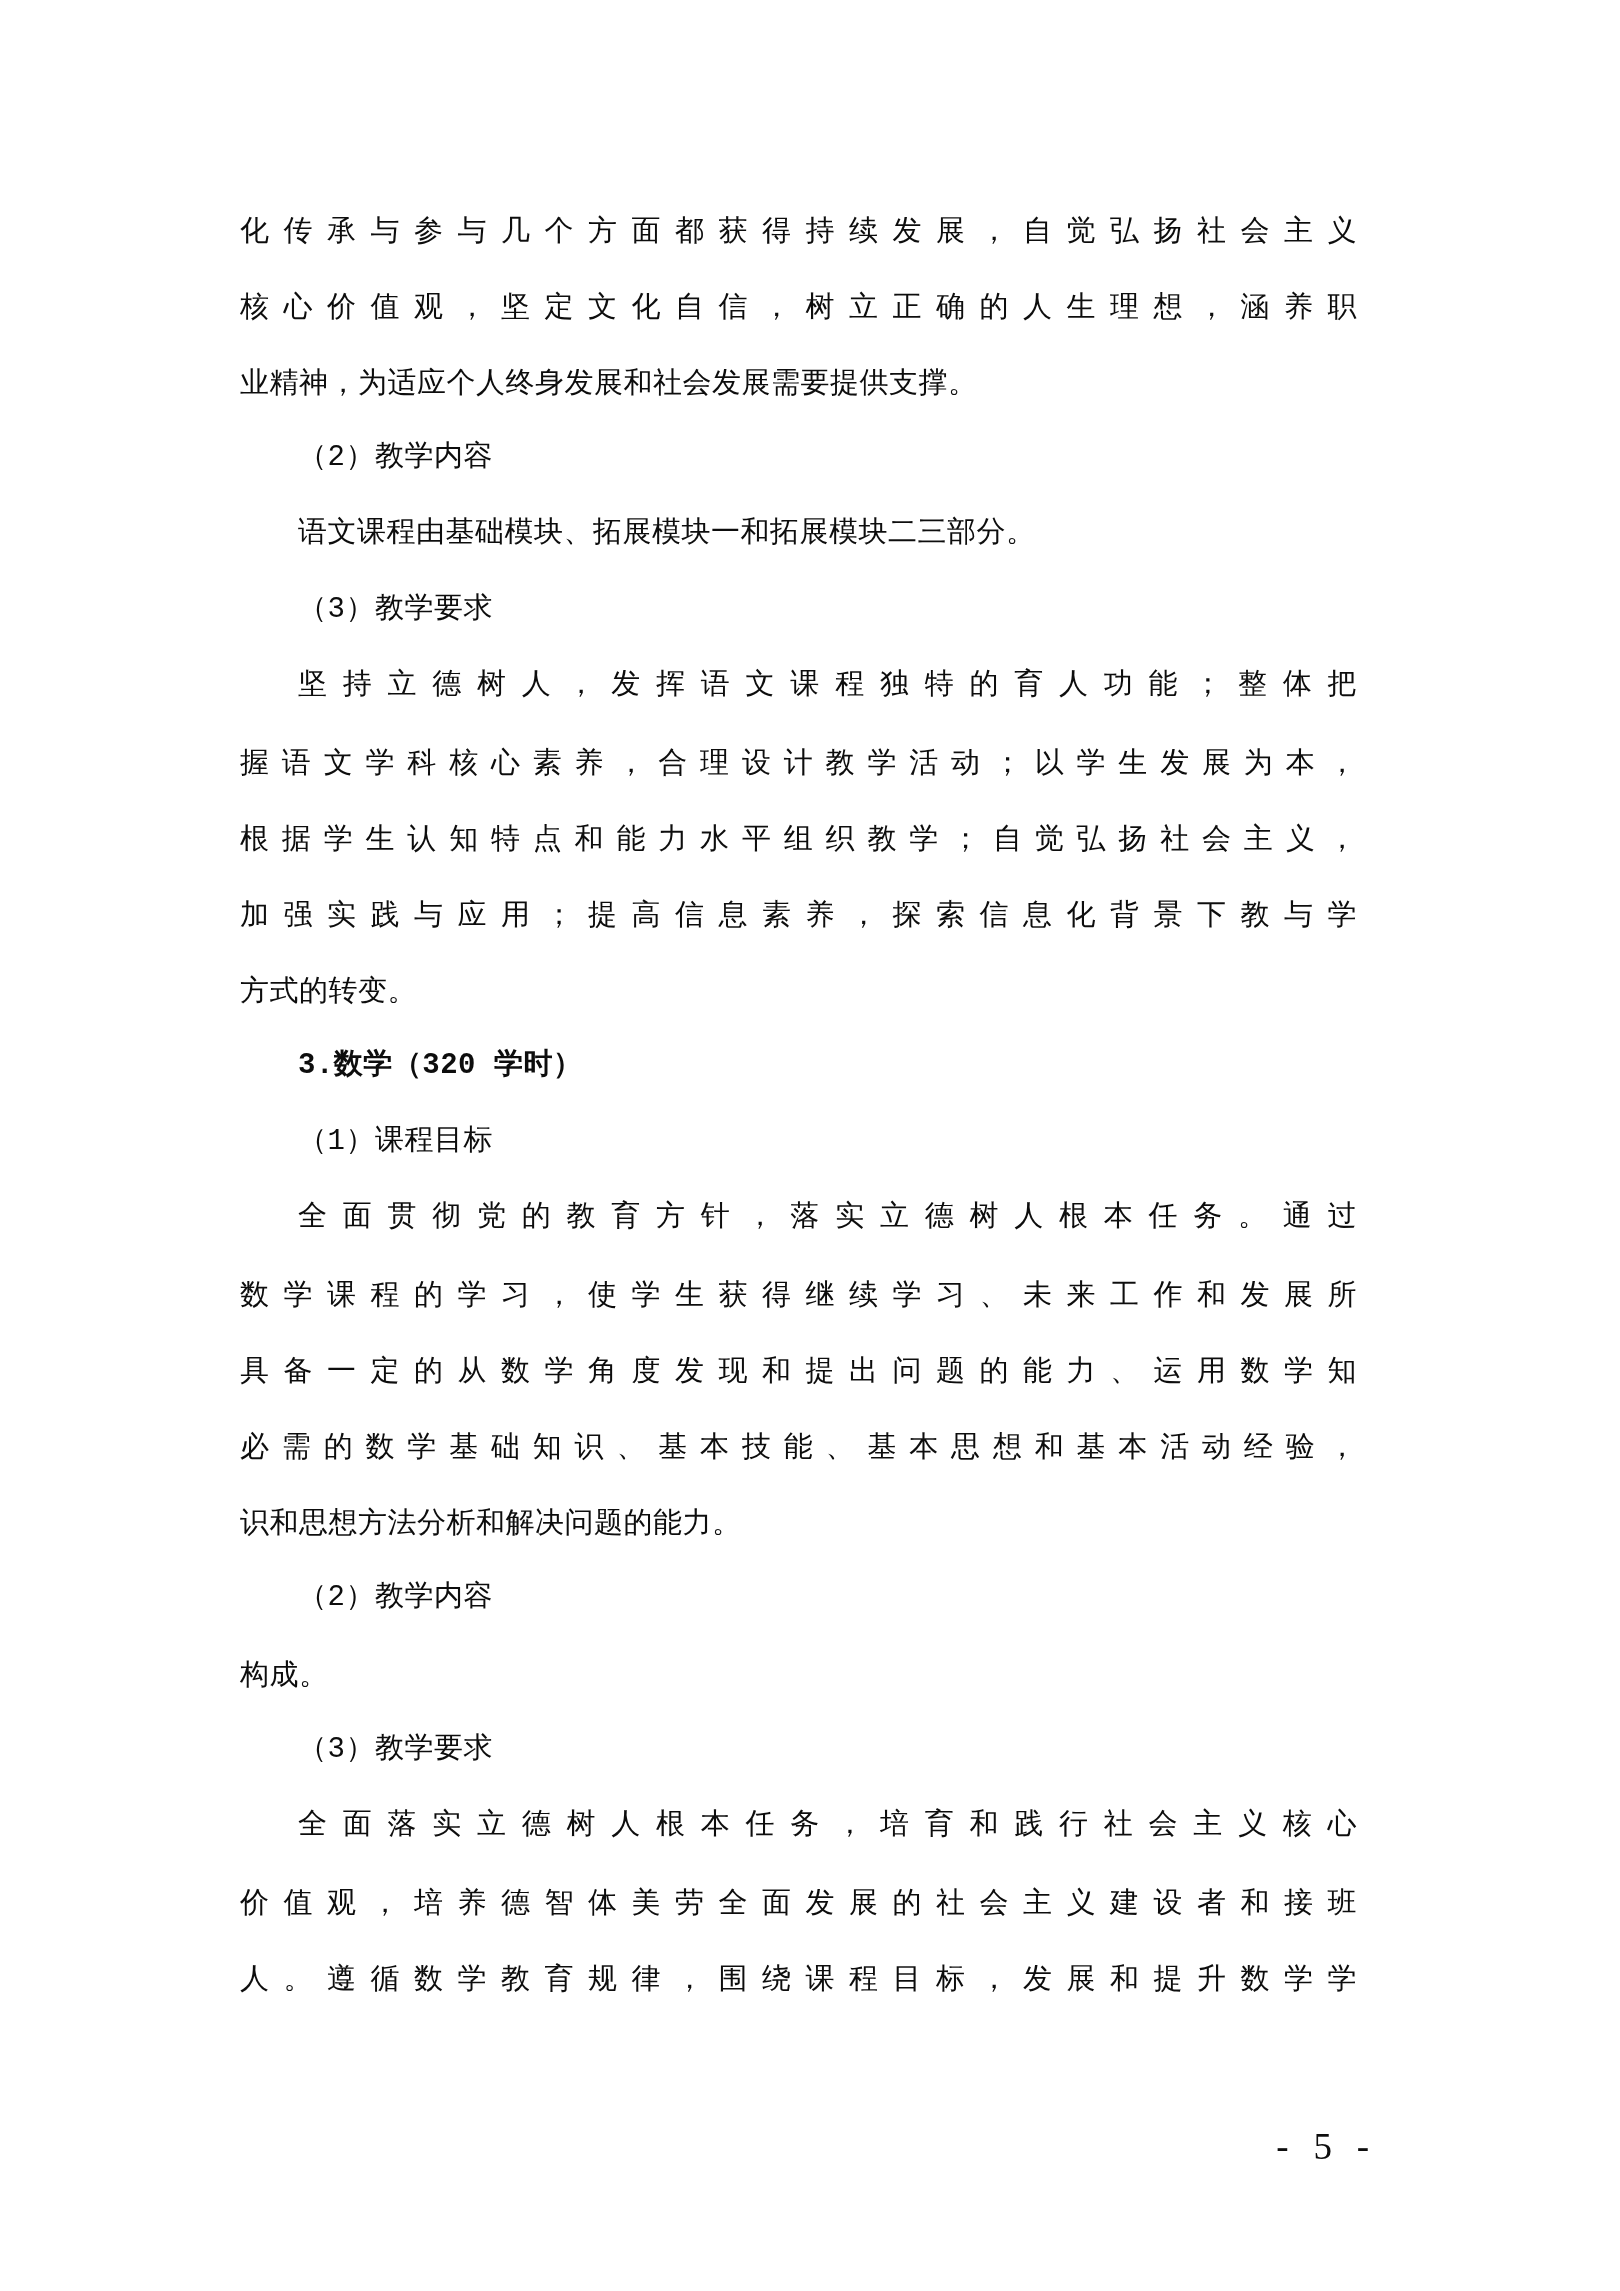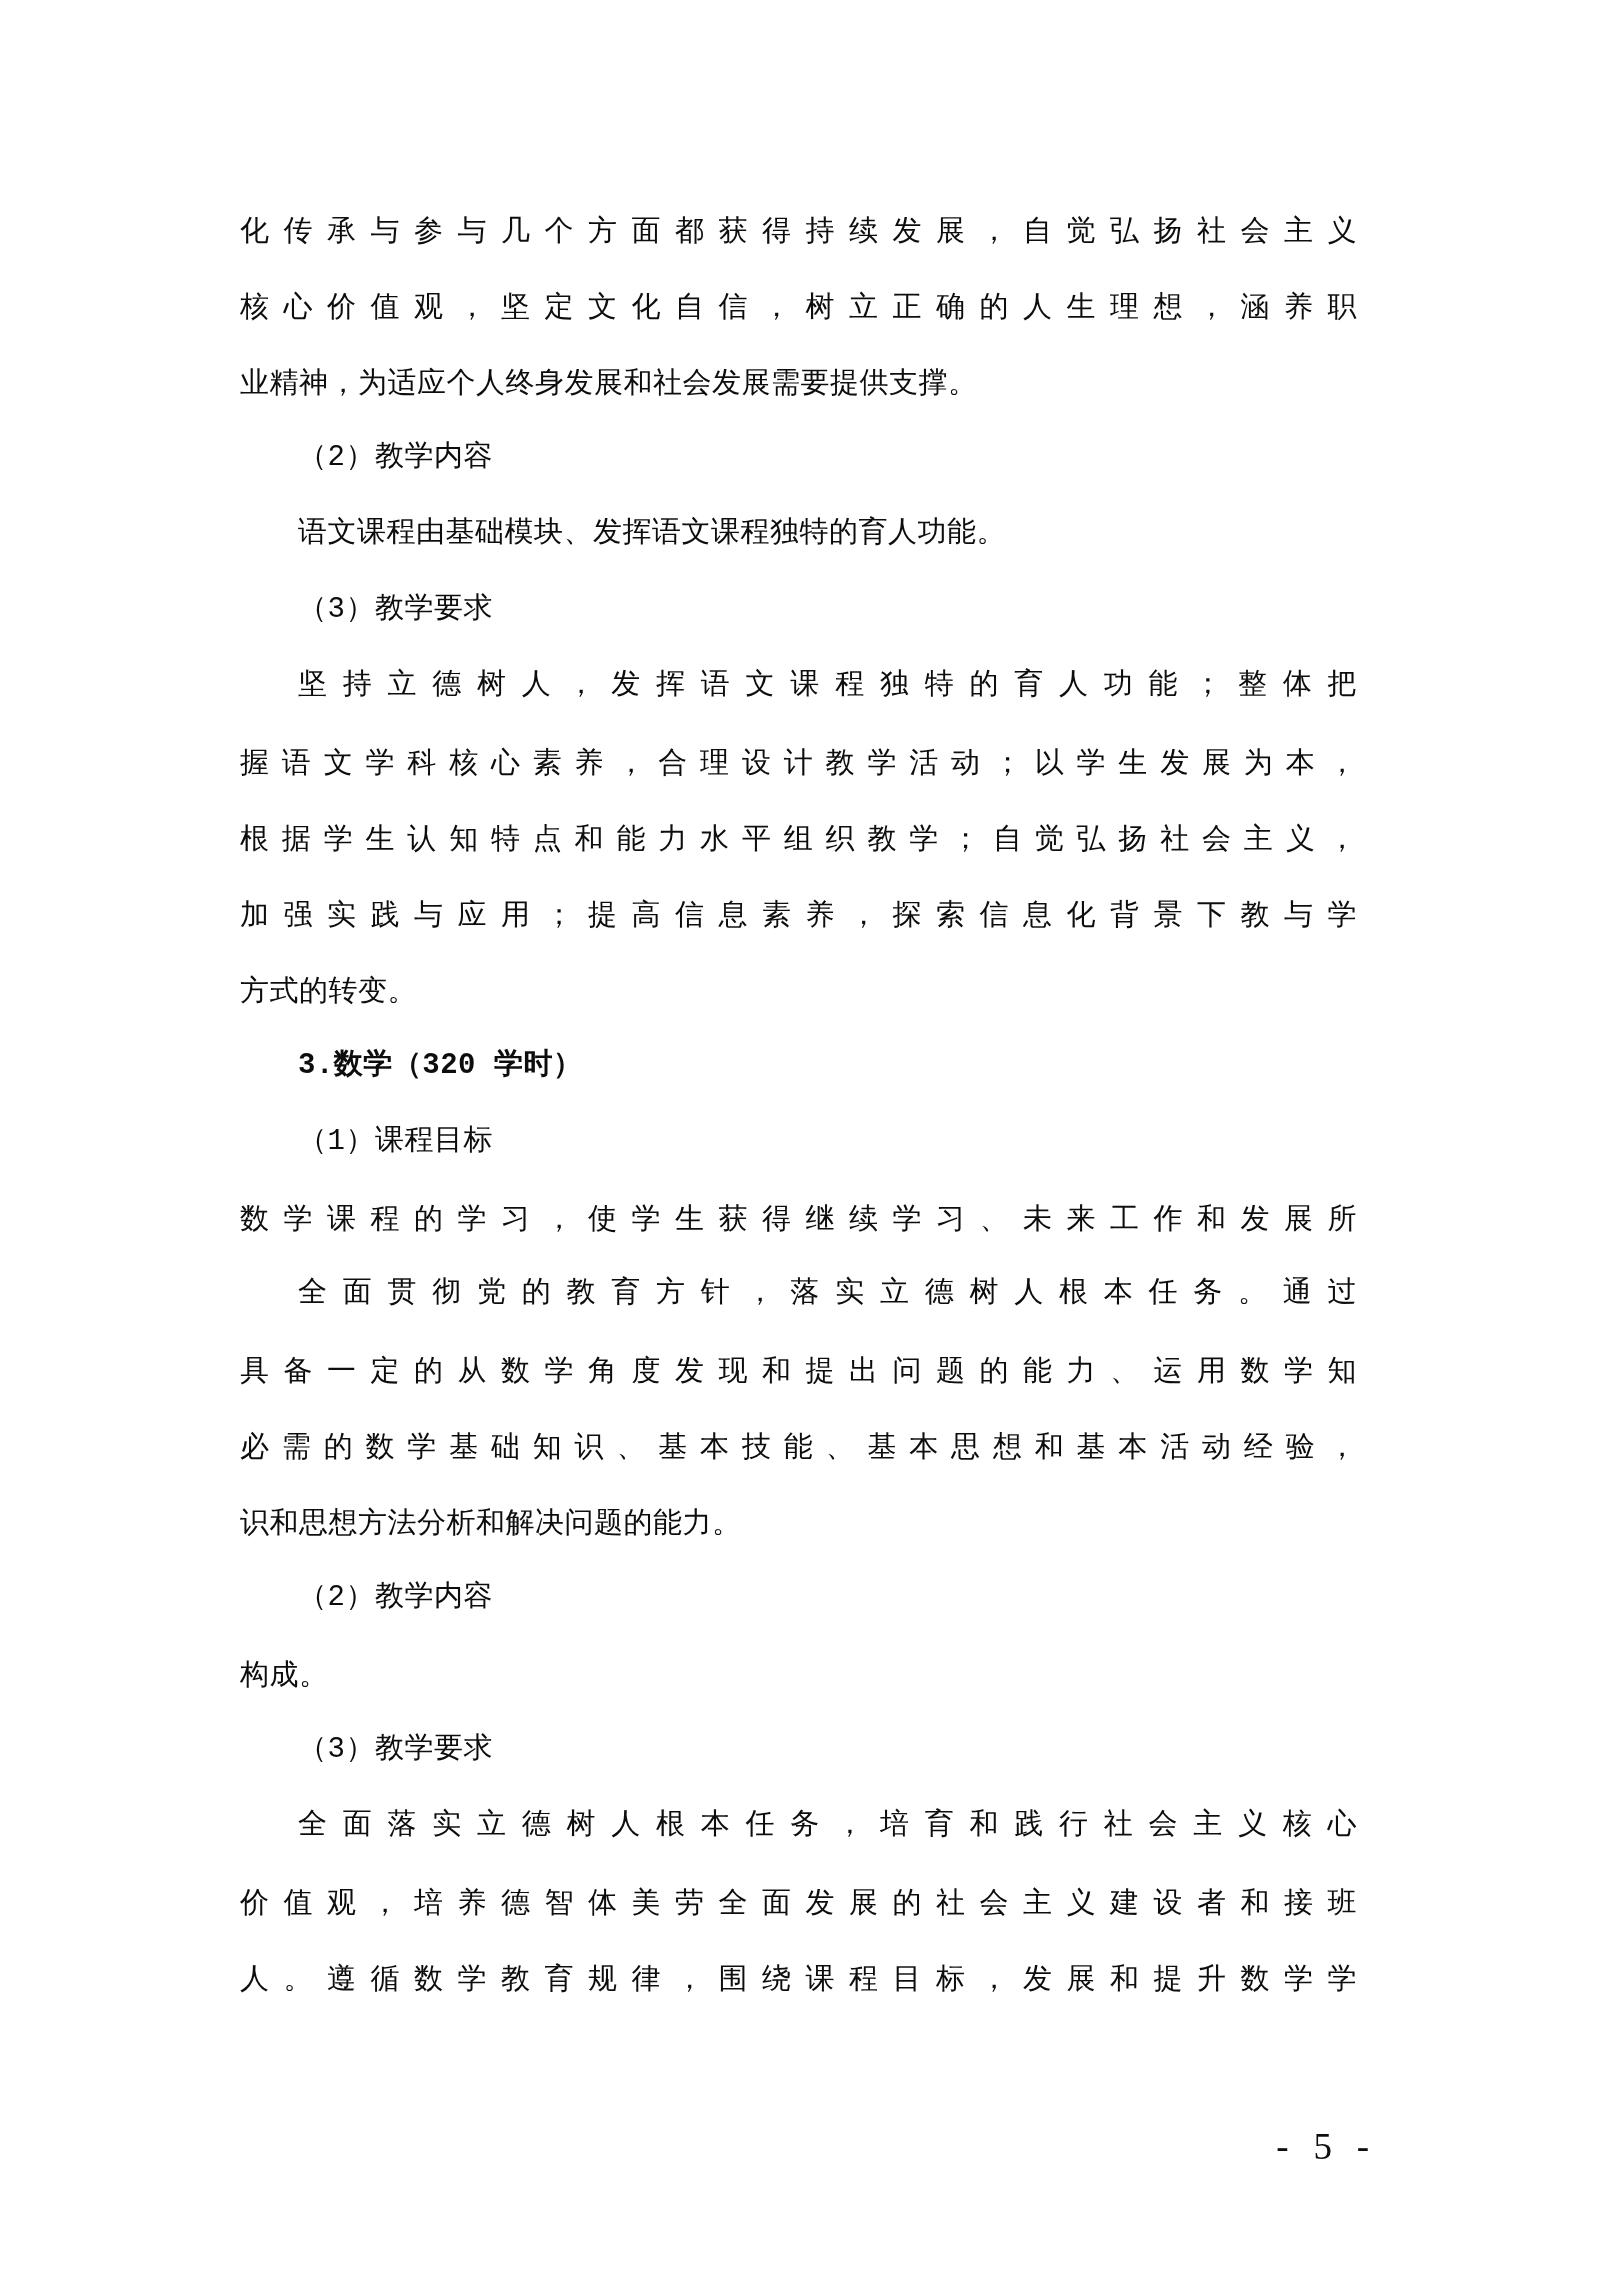--- a/index.html
+++ b/index.html
@@ -55,31 +55,31 @@
 </style>
 </head>
 <body>
 
 <div id="page">
   <div id="textblock">
     <div class="line j">化传承与参与几个方面都获得持续发展，自觉弘扬社会主义</div>
     <div class="line j">核心价值观，坚定文化自信，树立正确的人生理想，涵养职</div>
     <div class="line">业精神，为适应个人终身发展和社会发展需要提供支撑。</div>
     <div class="line ind">（2）教学内容</div>
-    <div class="line ind">语文课程由基础模块、发挥语文课程独特的育人功能。</div>
+    <div class="line ind">语文课程由基础模块、拓展模块一和拓展模块二三部分。</div>
     <div class="line ind">（3）教学要求</div>
     <div class="line ind j">坚持立德树人，发挥语文课程独特的育人功能；整体把</div>
     <div class="line j">握语文学科核心素养，合理设计教学活动；以学生发展为本，</div>
     <div class="line j">根据学生认知特点和能力水平组织教学；自觉弘扬社会主义，</div>
     <div class="line j">加强实践与应用；提高信息素养，探索信息化背景下教与学</div>
     <div class="line">方式的转变。</div>
     <div class="line ind b">3.数学（320 学时）</div>
     <div class="line ind">（1）课程目标</div>
+    <div class="line ind j">全面贯彻党的教育方针，落实立德树人根本任务。通过</div>
     <div class="line j">数学课程的学习，使学生获得继续学习、未来工作和发展所</div>
-    <div class="line ind j">全面贯彻党的教育方针，落实立德树人根本任务。通过</div>
     <div class="line j">具备一定的从数学角度发现和提出问题的能力、运用数学知</div>
     <div class="line j">必需的数学基础知识、基本技能、基本思想和基本活动经验，</div>
     <div class="line">识和思想方法分析和解决问题的能力。</div>
     <div class="line ind">（2）教学内容</div>
     <div class="line">构成。</div>
     <div class="line ind">（3）教学要求</div>
     <div class="line ind j">全面落实立德树人根本任务，培育和践行社会主义核心</div>
     <div class="line j">价值观，培养德智体美劳全面发展的社会主义建设者和接班</div>
     <div class="line j">人。遵循数学教育规律，围绕课程目标，发展和提升数学学</div>
   </div>

